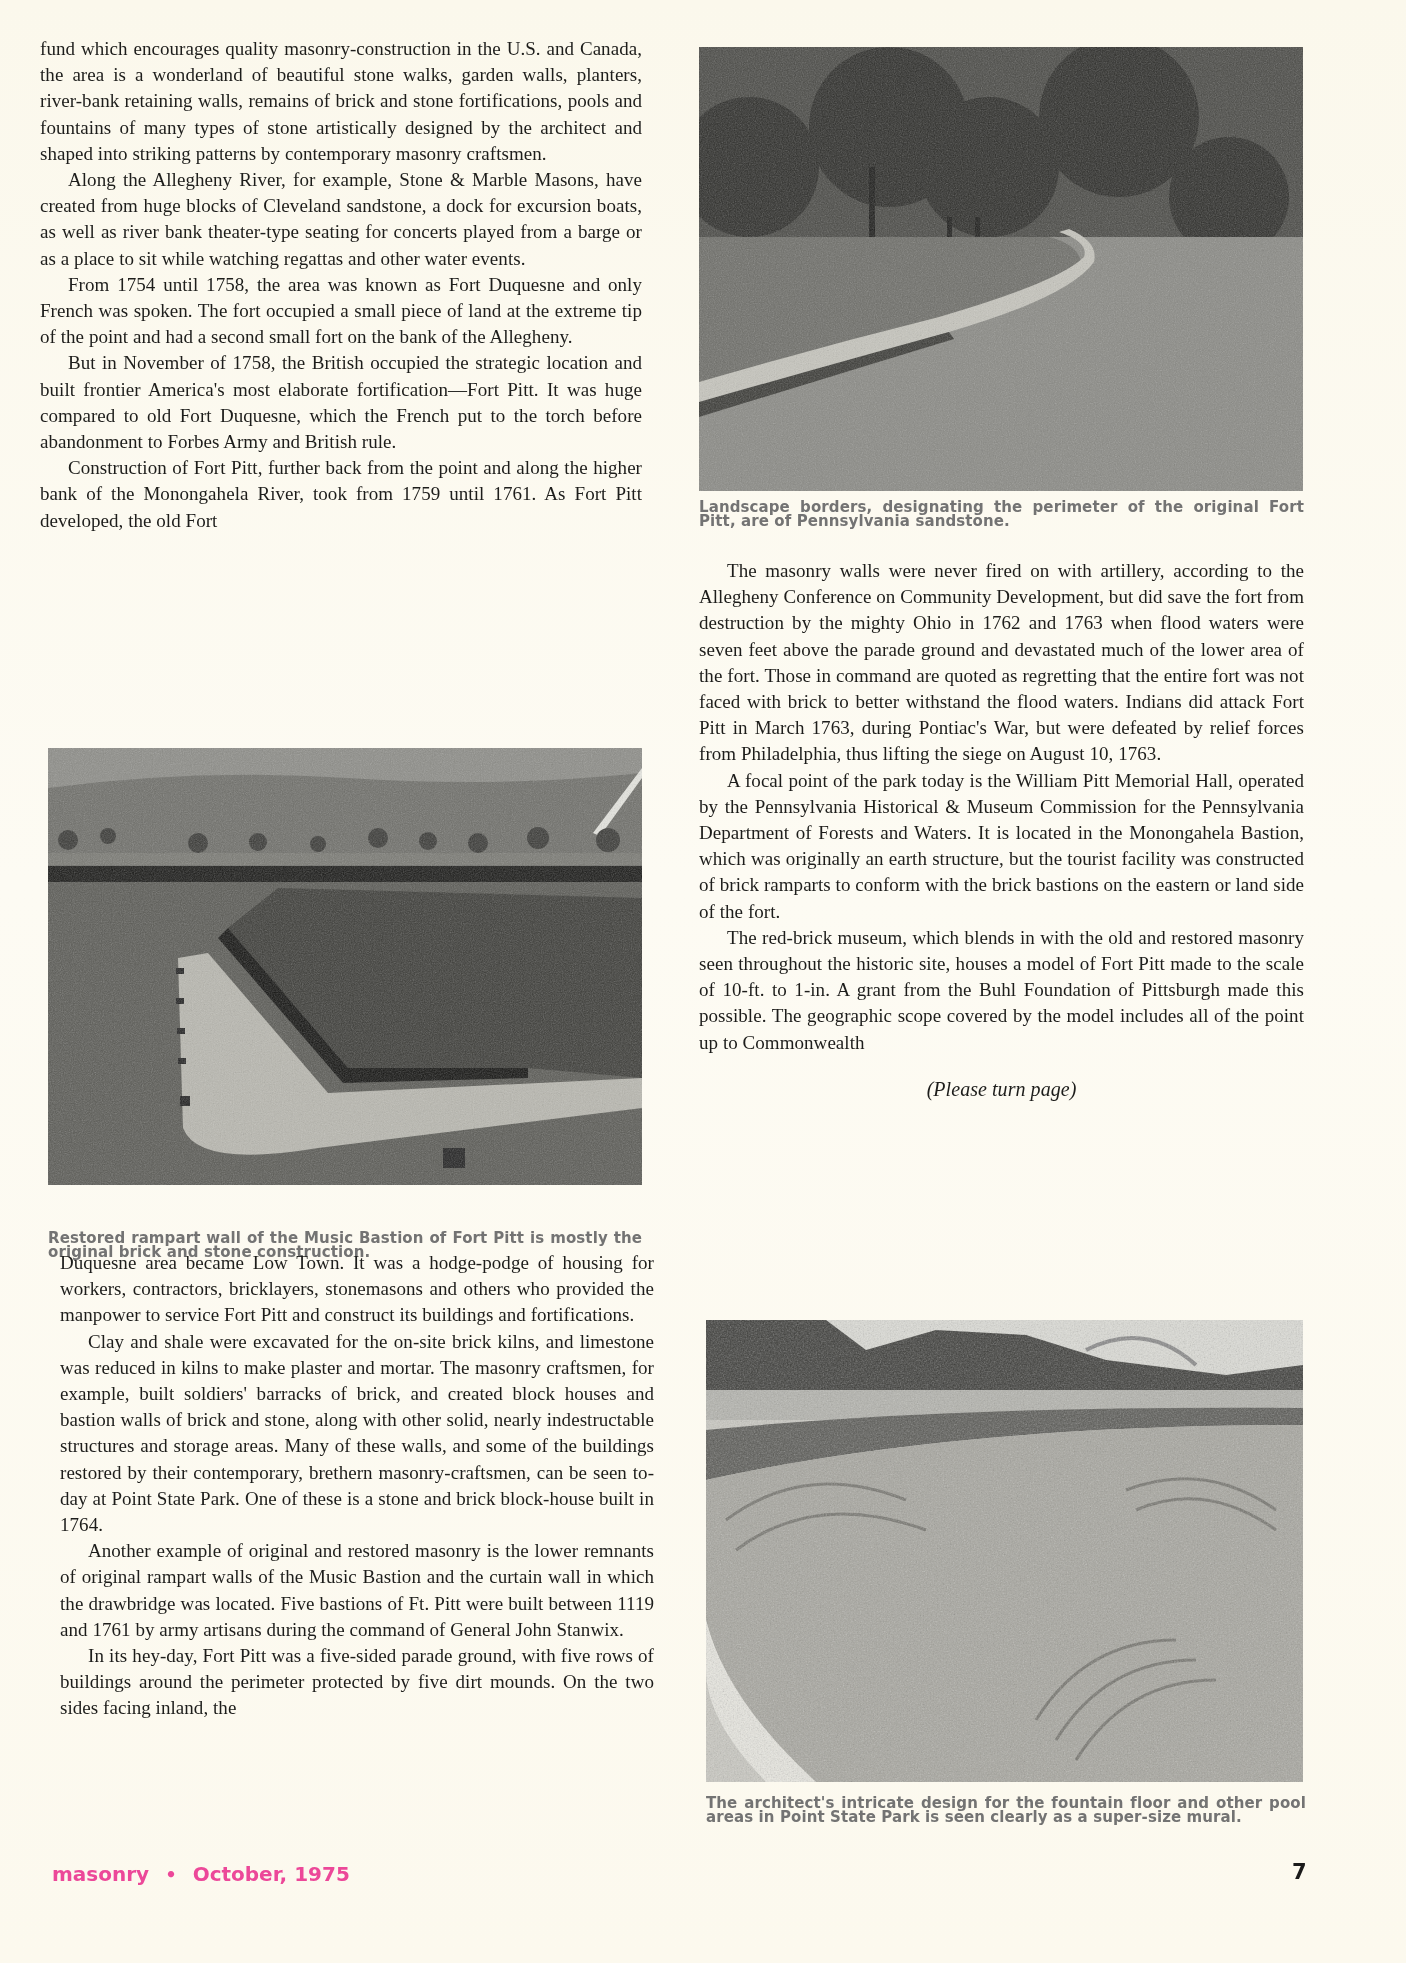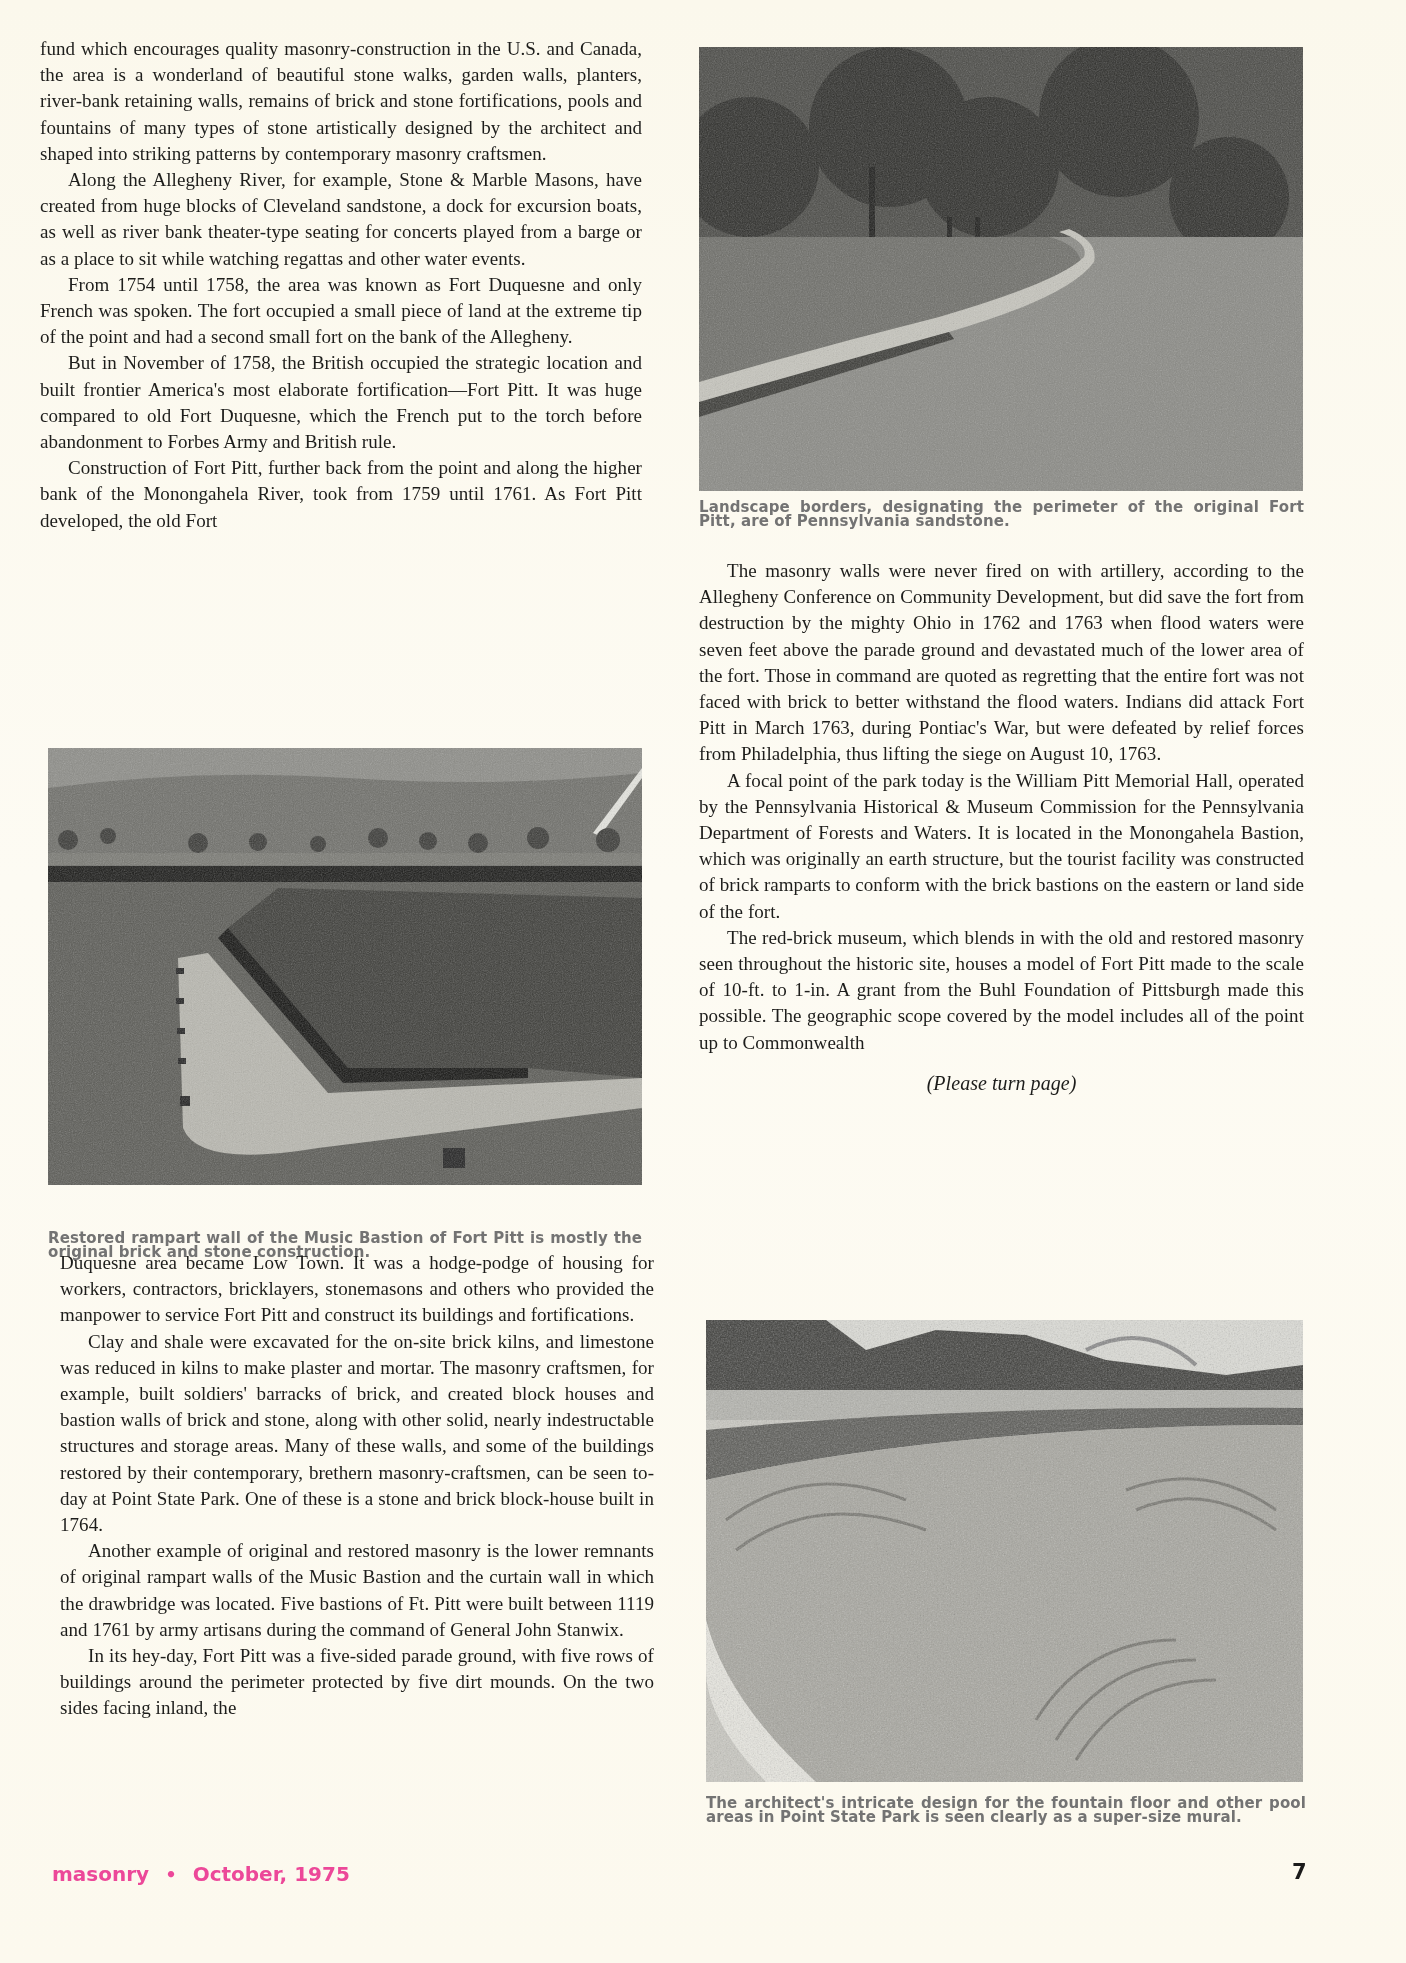--- a/index.html
+++ b/index.html
@@ -17,21 +17,21 @@
     }
     .body-text.indent { text-indent: 28px; }
     .caption {
       font-family: "DejaVu Sans", "Liberation Sans", sans-serif;
       font-weight: bold; font-size: 15px; line-height: 14px;
       text-align: justify; margin: 0; color: #737373; letter-spacing: 0.1px;
     }
     .photo { position: absolute; overflow: hidden; }
     .photo svg { display: block; width: 100%; height: 100%; }
     .please-turn {
-      font-style: italic; text-align: center; font-size: 20px; margin: 14px 0 0 0;
+      font-style: italic; text-align: center; font-size: 20px; margin: 20px 0 0 0;
     }
     .footer-left {
       position: absolute; left: 52px; top: 1862px;
       font-family: "DejaVu Sans", "Liberation Sans", sans-serif;
       font-weight: bold; font-size: 20px; color: #ec4899;
     }
     .footer-left .dot { display: inline-block; margin: 0 16px; font-size: 18px; }
     .page-num {
       position: absolute; left: 1292px; top: 1860px;
       font-family: "DejaVu Sans", "Liberation Sans", sans-serif;

